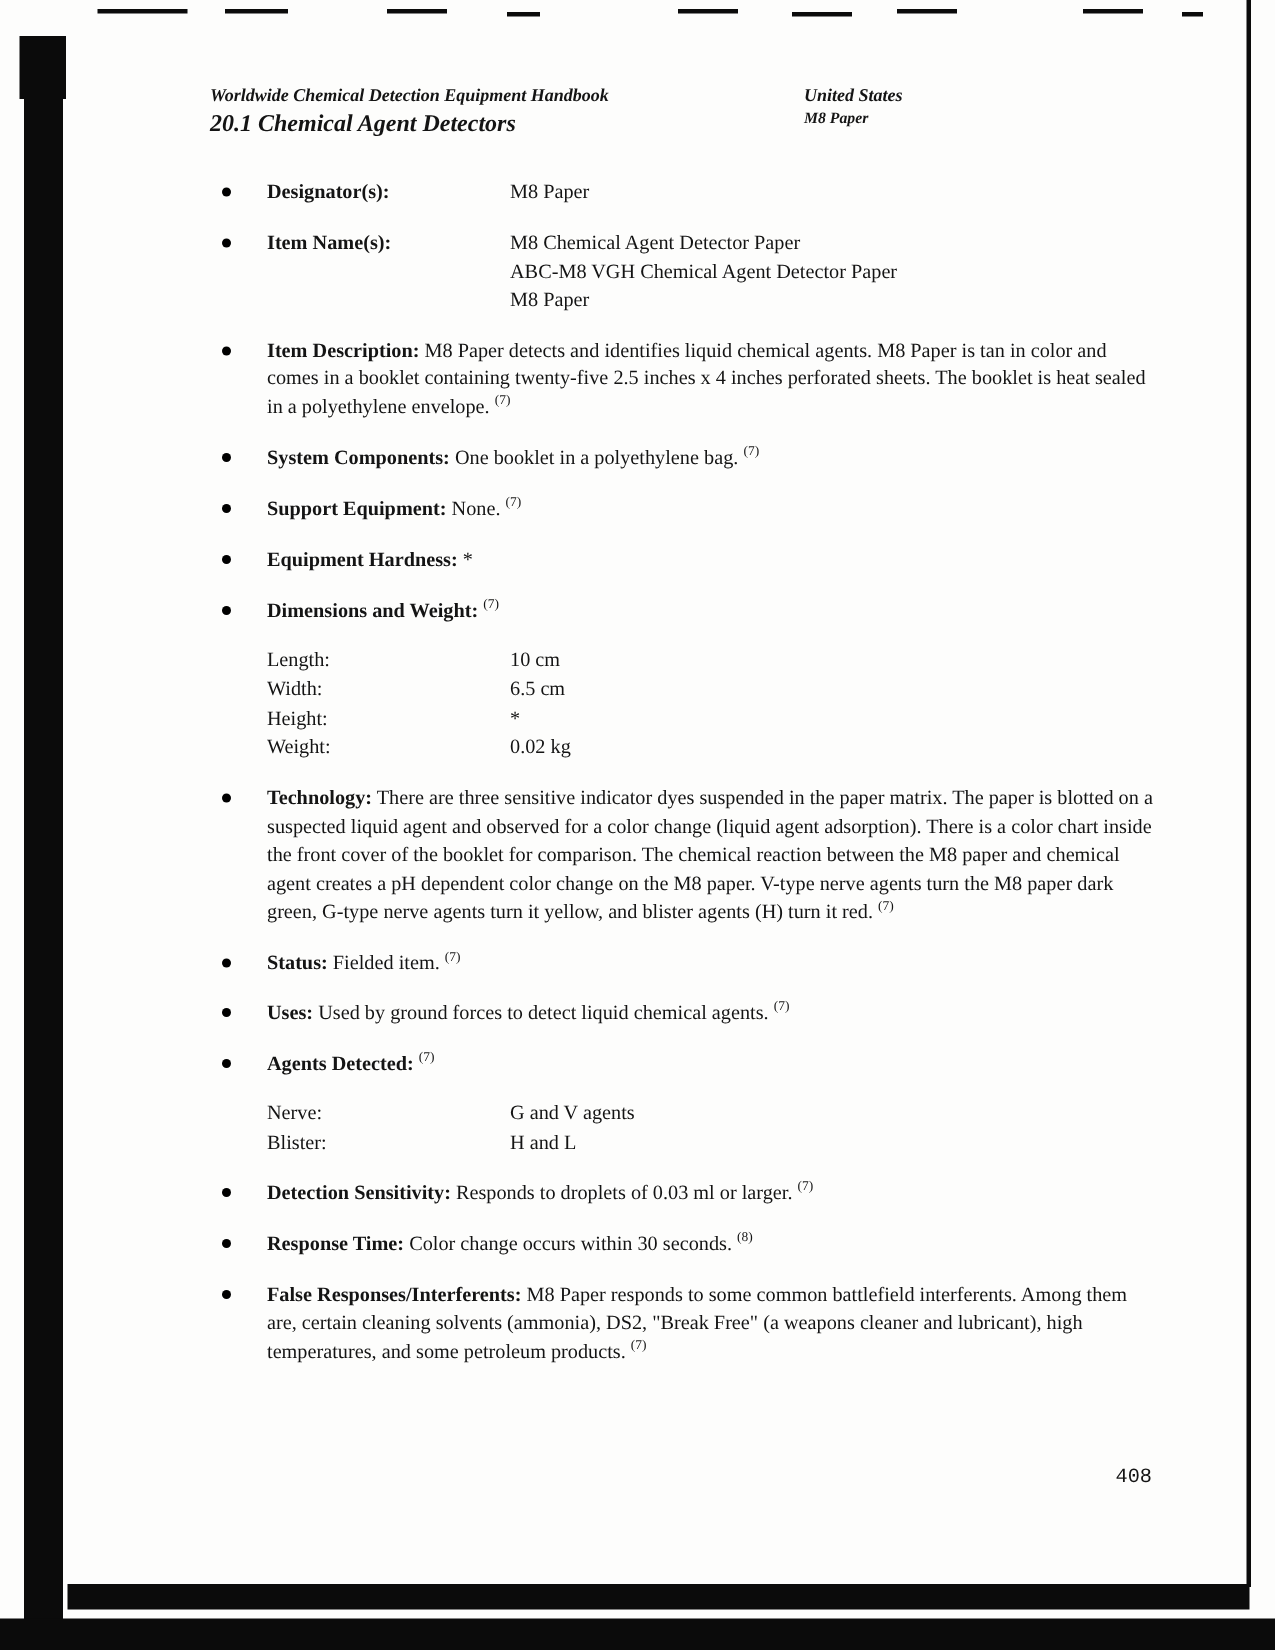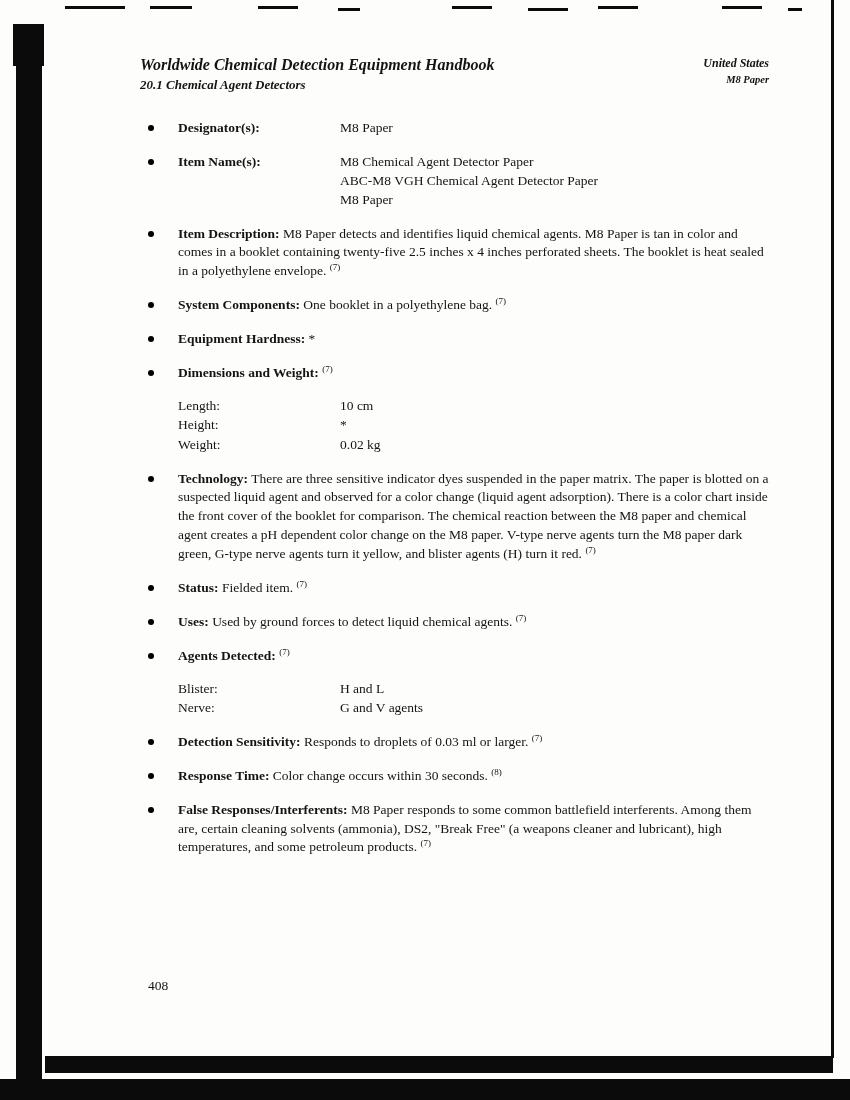--- a/index.html
+++ b/index.html
@@ -21,40 +21,40 @@
   .d3 { left:258px; width:40px; }
   .d4 { left:338px; width:22px; top:8px; }
   .d5 { left:452px; width:40px; }
   .d6 { left:528px; width:40px; top:8px; }
   .d7 { left:598px; width:40px; }
   .d8 { left:722px; width:40px; }
   .d9 { left:788px; width:14px; top:8px; }
 
   
   .header-left { position:absolute; left:140px; top:56px; }
-  .h-book  { font-weight:bold; font-style:italic; font-size:16px; }
-  .h-sect  { font-weight:bold; font-style:italic; font-size:13px; margin-top:3px; }
-  .header-right { position:absolute; left:564px; top:56px; width:205px; text-align:right; }
+  .h-book  { font-weight:bold; font-style:italic; font-size:12px; }
+  .h-sect  { font-weight:bold; font-style:italic; font-size:16px; margin-top:3px; }
+  .header-right { position:absolute; left:536px; top:56px; width:205px; text-align:left; }
   .h-country { font-weight:bold; font-style:italic; font-size:12px; }
   .h-item    { font-weight:bold; font-style:italic; font-size:10.5px; margin-top:3px; }
 
   
   .content { position:absolute; left:148px; top:119px; width:625px; }
   .item { display:flex; margin-bottom:15px; }
   .bullet { flex:0 0 30px; padding-top:6px; }
   .bullet::before { content:""; display:block; width:6px; height:6px; border-radius:50%; background:#000; }
   .item-body { flex:1; font-size:13.5px; line-height:1.4; max-width:592px; }
   .item-label { font-weight:bold; }
   .cols .item-label { display:inline-block; width:162px; vertical-align:top; }
   .vals { display:inline-block; vertical-align:top; }
   sup { font-size:9px; line-height:0; }
   .sub-table { margin-top:13px; line-height:1.45; }
   .t-label { display:inline-block; width:162px; }
 
-  .page-number { position:absolute; left:148px; top:978px; width:620px; text-align:left; font-size:13.5px; }
+  .page-number { position:absolute; left:148px; top:978px; width:620px; text-align:right; font-size:13.5px;font-family:Liberation Mono, monospace; }
 </style>
 </head>
 <body>
 
 <div class="page">
 
   <div class="artifact left-bar-top"></div>
   <div class="artifact left-bar"></div>
   <div class="artifact right-line"></div>
   <div class="artifact bottom-bar-1"></div>
@@ -95,29 +95,36 @@
       </div>
       <div class="item">
         <span class="bullet"></span>
         <div class="item-body">
           <div class="para"><span class="item-label">System Components:</span> <span class="item-text">One booklet in a polyethylene bag.</span> <sup class="footnote">(7)</sup></div>
         </div>
       </div>
       <div class="item">
         <span class="bullet"></span>
         <div class="item-body">
+          <div class="para"><span class="item-label">Support Equipment:</span> <span class="item-text">None.</span> <sup class="footnote">(7)</sup></div>
+        </div>
+      </div>
+      <div class="item">
+        <span class="bullet"></span>
+        <div class="item-body">
           <div class="para"><span class="item-label">Equipment Hardness:</span> <span class="item-text">*</span></div>
         </div>
       </div>
       <div class="item">
         <span class="bullet"></span>
         <div class="item-body">
           <div class="para"><span class="item-label">Dimensions and Weight:</span> <sup class="footnote">(7)</sup></div>
           <div class="sub-table">
             <div class="t-row"><span class="t-label">Length:</span><span class="t-val">10 cm</span></div>
+            <div class="t-row"><span class="t-label">Width:</span><span class="t-val">6.5 cm</span></div>
             <div class="t-row"><span class="t-label">Height:</span><span class="t-val">*</span></div>
             <div class="t-row"><span class="t-label">Weight:</span><span class="t-val">0.02 kg</span></div>
           </div>
         </div>
       </div>
       <div class="item">
         <span class="bullet"></span>
         <div class="item-body">
           <div class="para"><span class="item-label">Technology:</span> <span class="item-text">There are three sensitive indicator dyes suspended in the paper matrix.  The paper is blotted on a suspected liquid agent and observed for a color change (liquid agent adsorption). There is a color chart inside the front cover of the booklet for comparison.  The chemical reaction between the M8 paper and chemical agent creates a pH dependent color change on the M8 paper.  V-type nerve agents turn the M8 paper dark green, G-type nerve agents turn it yellow, and blister agents (H) turn it red.</span> <sup class="footnote">(7)</sup></div>
         </div>
@@ -132,22 +139,22 @@
         <span class="bullet"></span>
         <div class="item-body">
           <div class="para"><span class="item-label">Uses:</span> <span class="item-text">Used by ground forces to detect liquid chemical agents.</span> <sup class="footnote">(7)</sup></div>
         </div>
       </div>
       <div class="item">
         <span class="bullet"></span>
         <div class="item-body">
           <div class="para"><span class="item-label">Agents Detected:</span> <sup class="footnote">(7)</sup></div>
           <div class="sub-table">
+            <div class="t-row"><span class="t-label">Nerve:</span><span class="t-val">G and V agents</span></div>
             <div class="t-row"><span class="t-label">Blister:</span><span class="t-val">H and L</span></div>
-            <div class="t-row"><span class="t-label">Nerve:</span><span class="t-val">G and V agents</span></div>
           </div>
         </div>
       </div>
       <div class="item">
         <span class="bullet"></span>
         <div class="item-body">
           <div class="para"><span class="item-label">Detection Sensitivity:</span> <span class="item-text">Responds to droplets of 0.03 ml or larger.</span> <sup class="footnote">(7)</sup></div>
         </div>
       </div>
       <div class="item">

